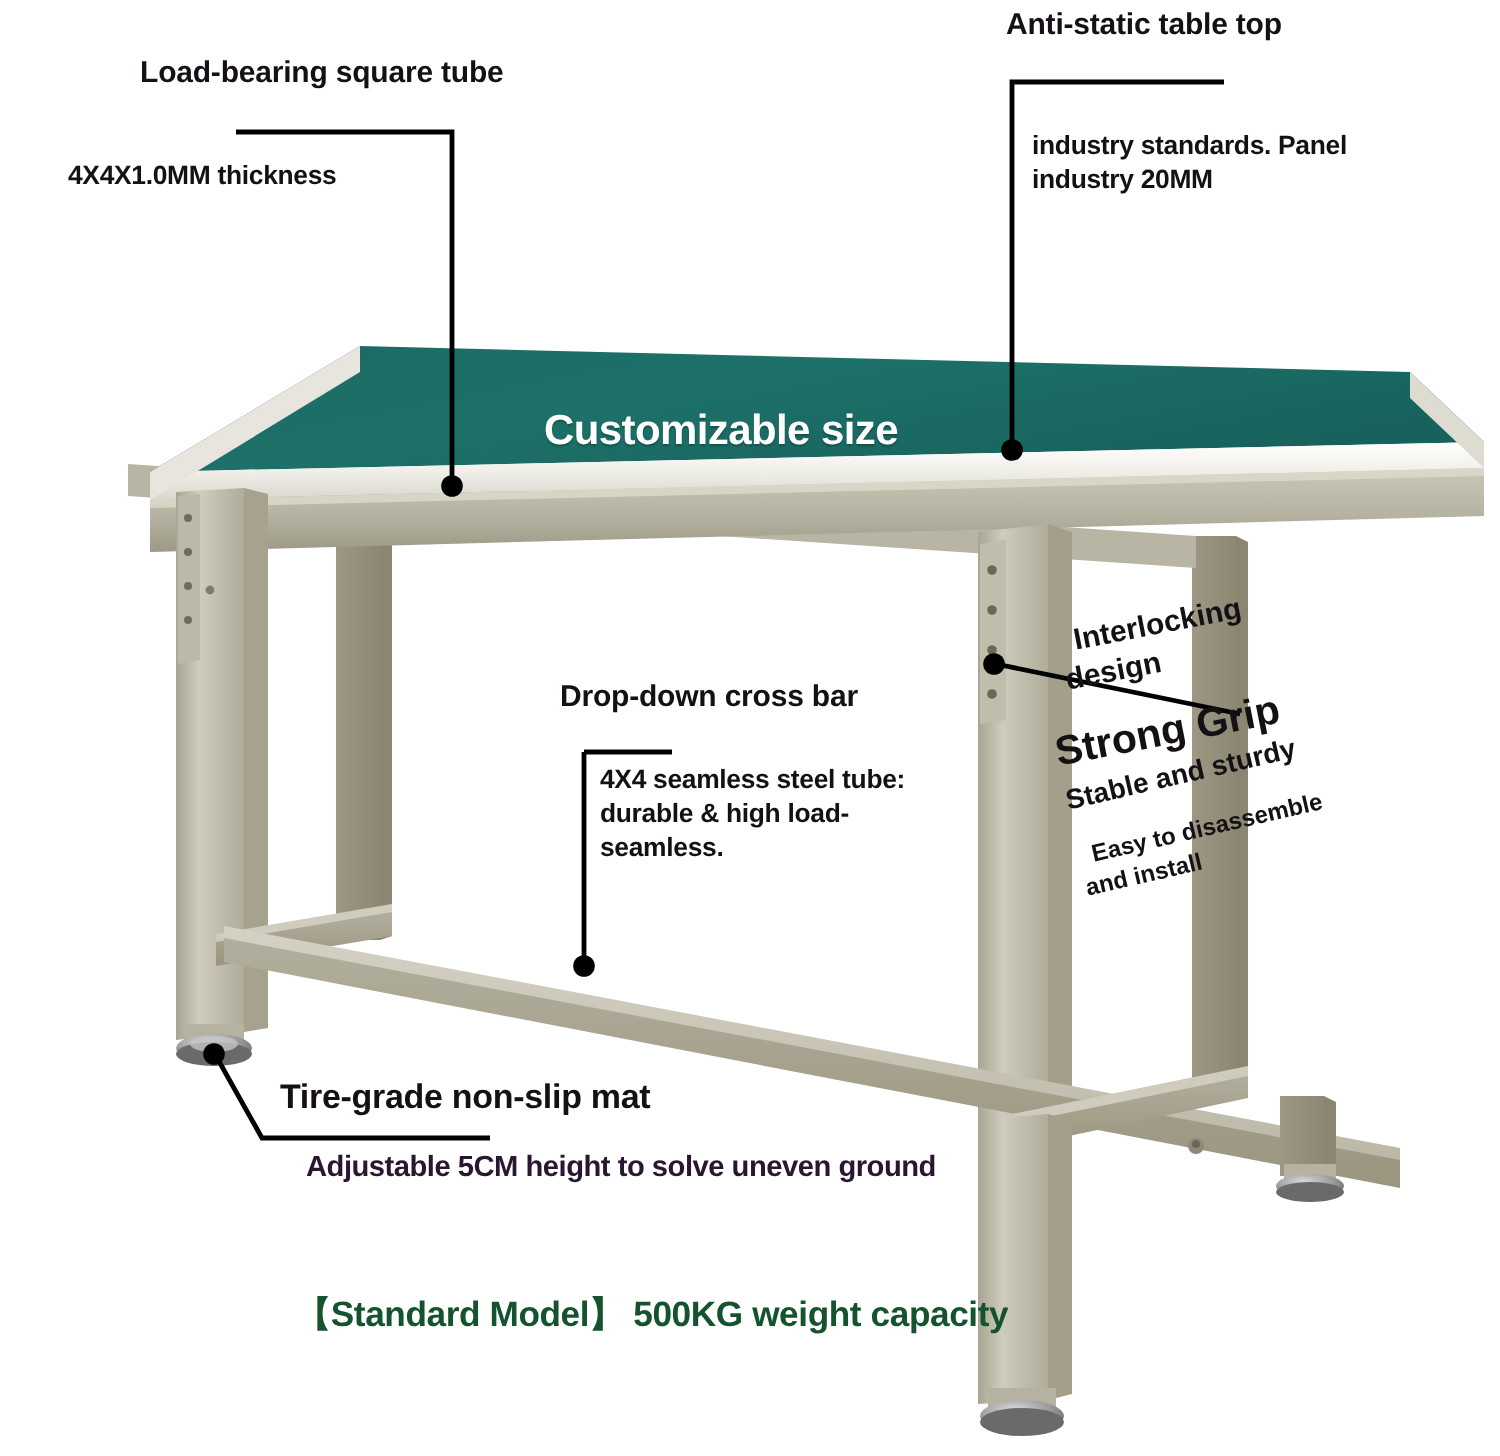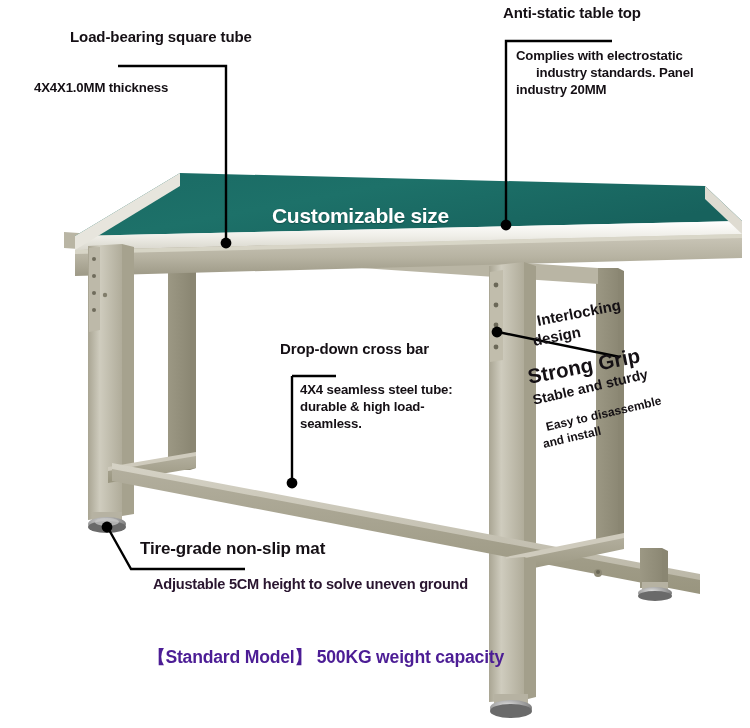--- a/index.html
+++ b/index.html
@@ -25,21 +25,21 @@
     font-size:21px;font-weight:bold;color:#ffffff;
     letter-spacing:-0.3px;
     text-shadow:0 1px 1px rgba(0,0,0,.25);
   }
   #adjustable{
     position:absolute;left:141px;top:576px;
     font-weight:bold;font-size:14.6px;color:#2a1630;letter-spacing:-0.25px;margin-left:12px;
   }
   #standard{
     position:absolute;left:148px;top:645px;
-    font-weight:bold;font-size:17.6px;color:#4c1d95;letter-spacing:-0.2px;
+    font-weight:bold;font-size:17.6px;color:#14532d;letter-spacing:-0.2px;
   }
 </style>
 </head>
 <body>
 
 <div id="stage">
 
   <svg id="art" viewBox="0 0 750 728" xmlns="http://www.w3.org/2000/svg">
     <defs>
       <linearGradient id="gTop" x1="0" y1="0" x2="1" y2="0.5">
@@ -197,22 +197,21 @@
       <circle cx="497" cy="332" r="5.4"></circle>
     </g>
   </svg>
 
   <div class="lbl hdr" style="left:70px;top:28px;">Load-bearing square tube</div>
 
   <div class="lbl body-txt" style="left:34px;top:80px;">4X4X1.0MM thickness</div>
 
   <div class="lbl hdr" style="left:503px;top:4px;">Anti-static table top</div>
 
-  <div class="lbl body-txt" style="left:516px;top:48px;">Complies with electrostatic</div>
-  <div class="lbl body-txt" style="left:516px;top:65px;margin-left:20px;">industry standards. Panel</div>
+  <div class="lbl body-txt" style="left:516px;top:65px;">industry standards. Panel</div>
   <div class="lbl body-txt" style="left:516px;top:82px;">industry 20MM</div>
 
   <div class="lbl hdr" style="left:280px;top:340px;">Drop-down cross bar</div>
 
   <div class="lbl body-txt" style="left:300px;top:382px;">4X4 seamless steel tube:</div>
   <div class="lbl body-txt" style="left:300px;top:399px;">durable &amp; high load-</div>
   <div class="lbl body-txt" style="left:300px;top:416px;">seamless.</div>
 
   <div class="lbl body-txt" style="left:140px;top:538px;font-size:17px;">Tire-grade non-slip mat</div>
 

